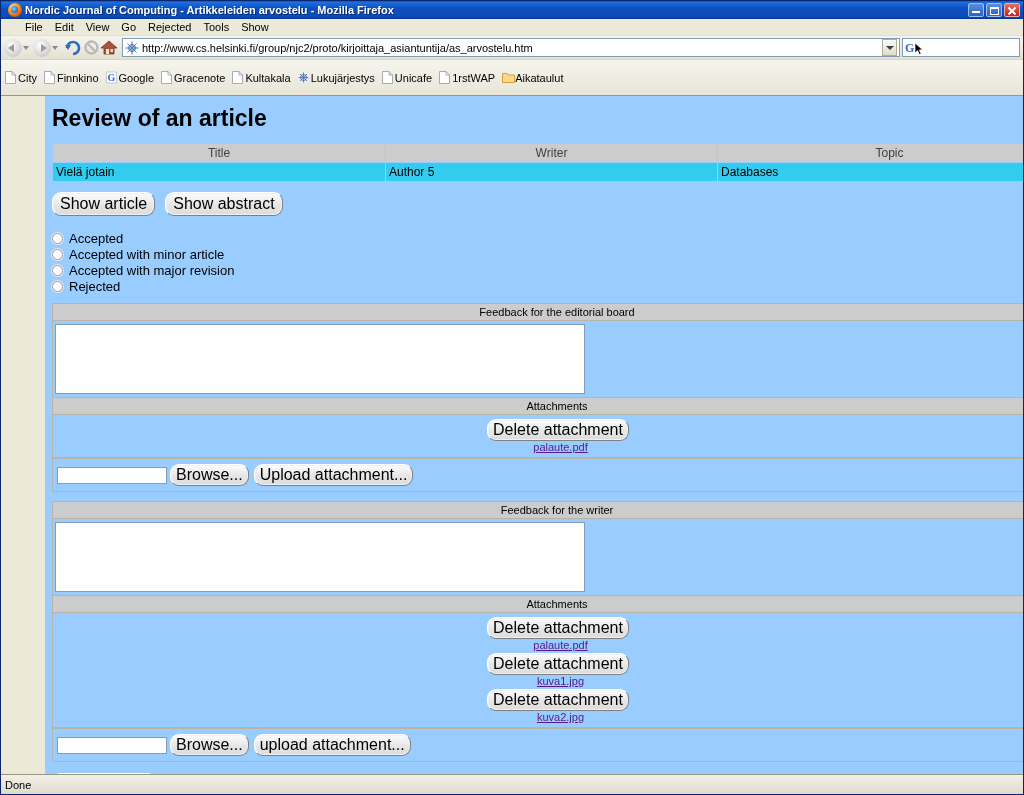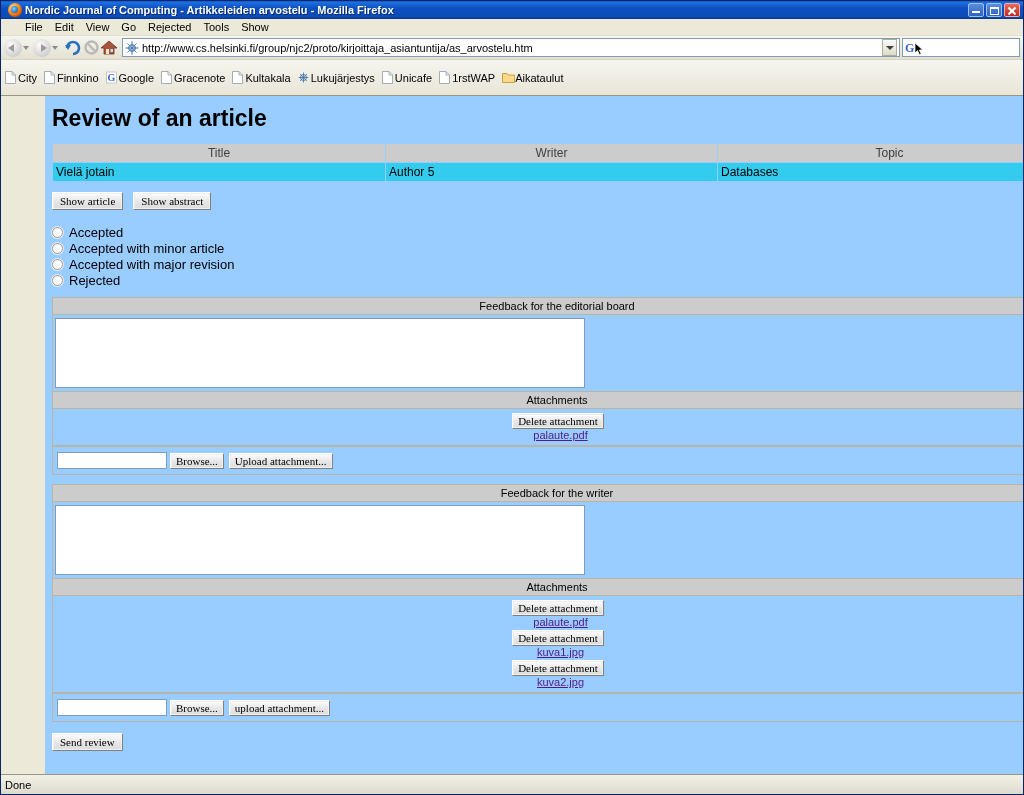--- a/index.html
+++ b/index.html
@@ -186,29 +186,29 @@
   table.articletbl td {
     background: #33ccee;
     padding: 2px 3px;
     border: 1px solid #99ccff;
     color: #000;
     font-size: 12px;
   }
 
   .btnrow { margin: 10px 0 0 7px; }
   button, .btn {
-    font-family: Liberation Serif, serif;
-    font-size: 11px;
+    font-family: Liberation Sans, sans-serif;
+    font-size: 16px;
     background: linear-gradient(to bottom, #fdfdfd, #e6e6e6 55%, #dcdcdc);
     border: 1px solid #808080;
     border-top-color: #fff; border-left-color: #fff;
     padding: 2px 7px;
     color: #000;
     cursor: pointer;
-    border-radius: 1px;
+    border-radius: 9px;
     box-shadow: 0 0 0 1px #f0f0f0 inset;
   }
   .btn.small { padding: 1px 5px; }
 
   .radios { margin: 14px 0 0 7px; }
   .radiorow { display: flex; align-items: center; height: 16px; }
   .radio {
     width: 11px; height: 11px; border-radius: 50%;
     background: #ffffff;
     border: 1px solid #9a9a9a;

